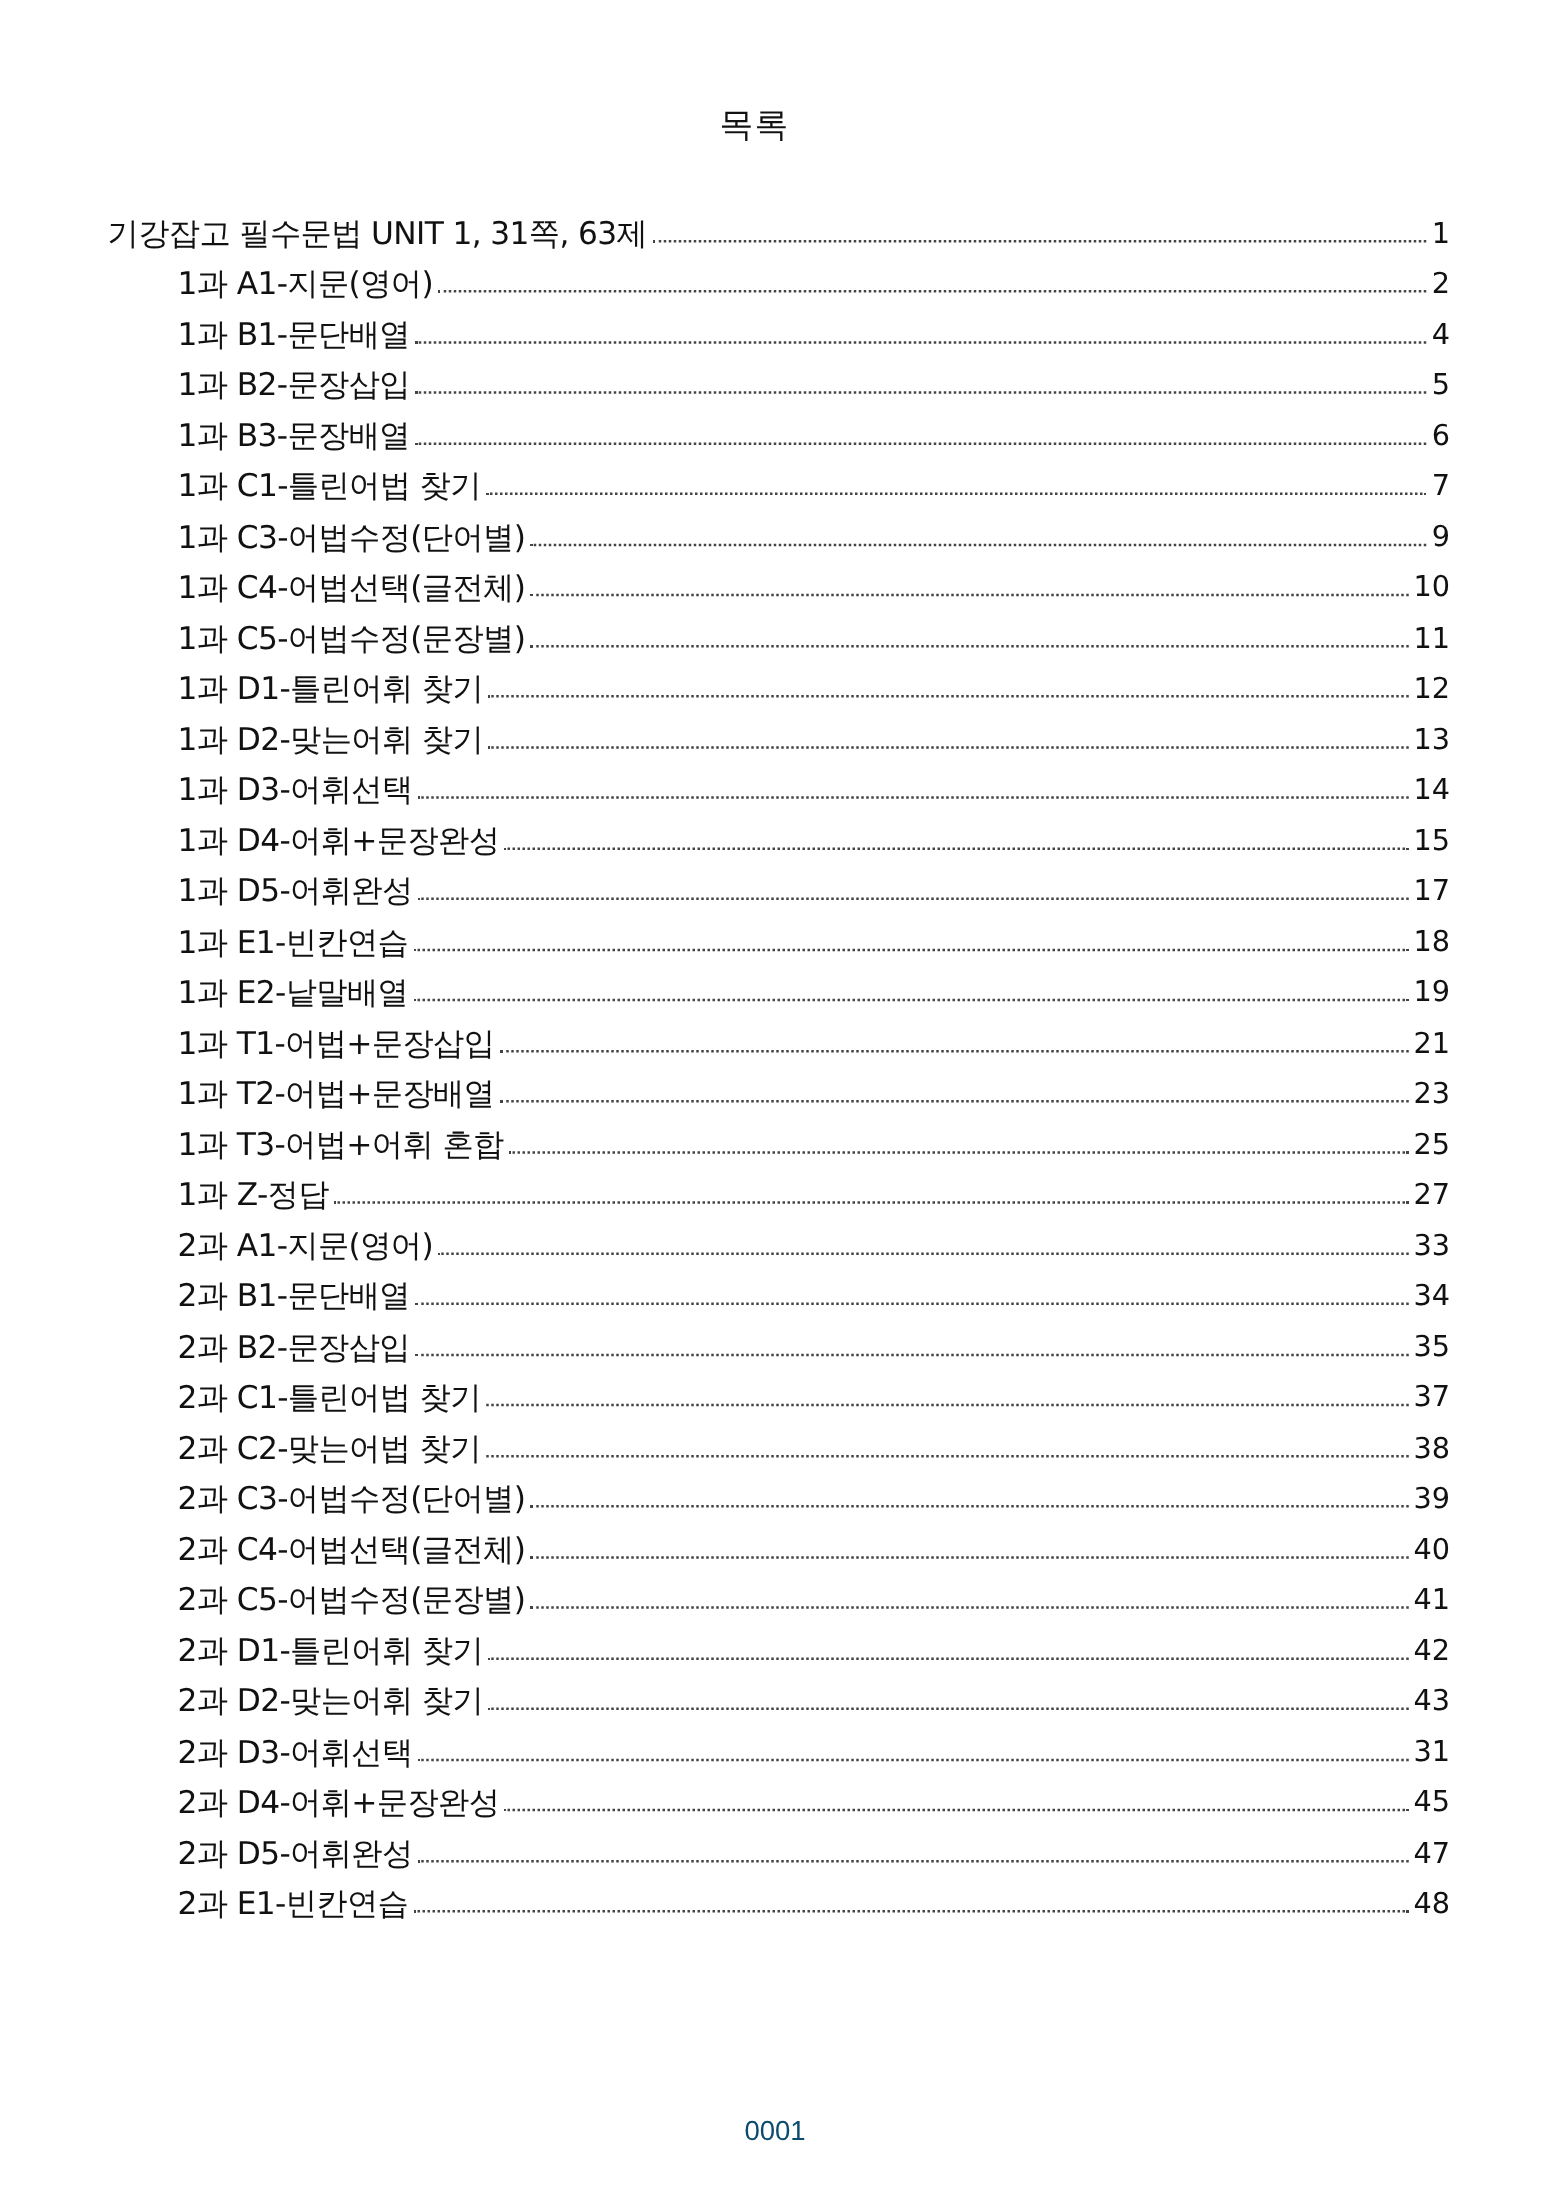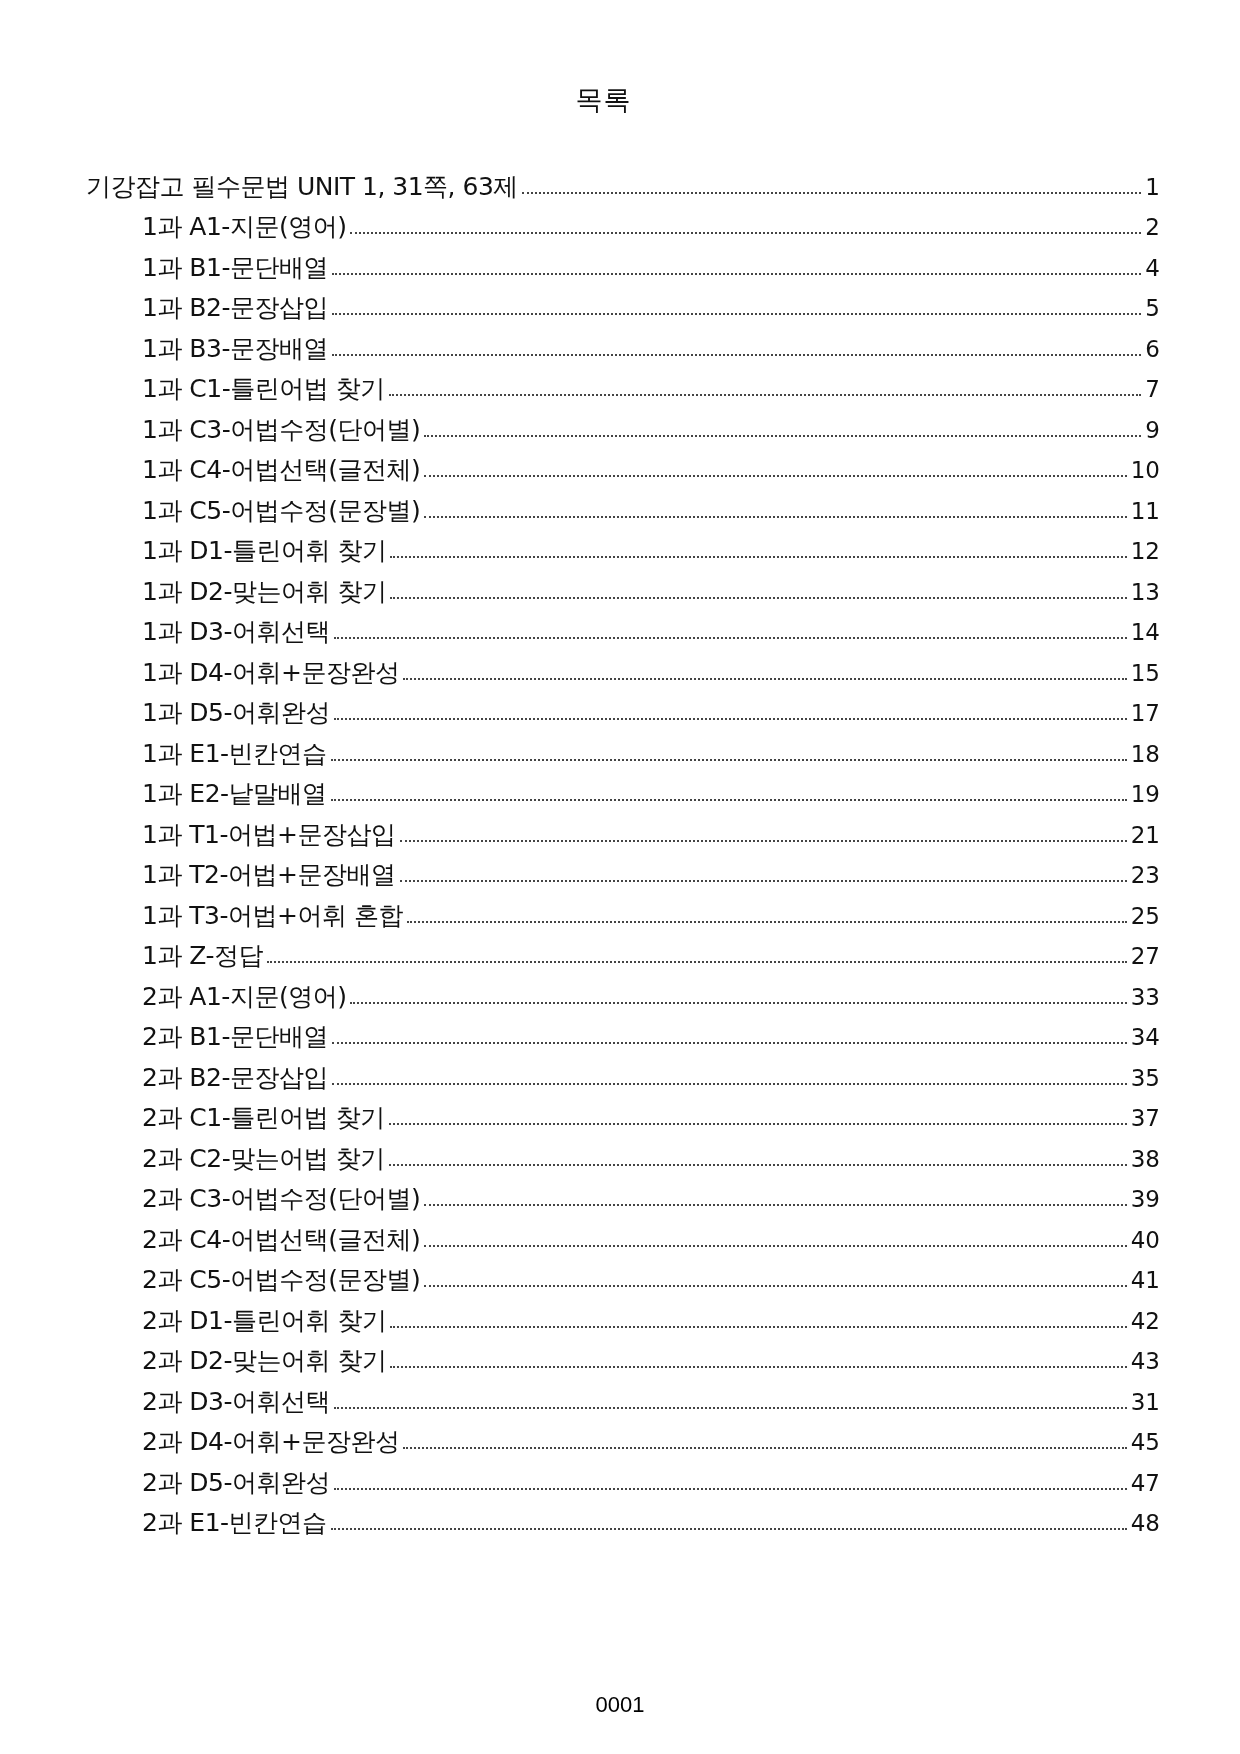--- a/index.html
+++ b/index.html
@@ -189,13 +189,13 @@
       <span class="leader"></span>
       <span class="page">47</span>
     </div>
     <div class="row l2">
       <span class="label">2과 E1-빈칸연습</span>
       <span class="leader"></span>
       <span class="page">48</span>
     </div>
   </div>
 
-<div class="footer" id="footer" style="color: #000000;">0001</div>
+<div class="footer" id="footer" style="color: #0c4a6e;">0001</div>
 
 </body></html>

